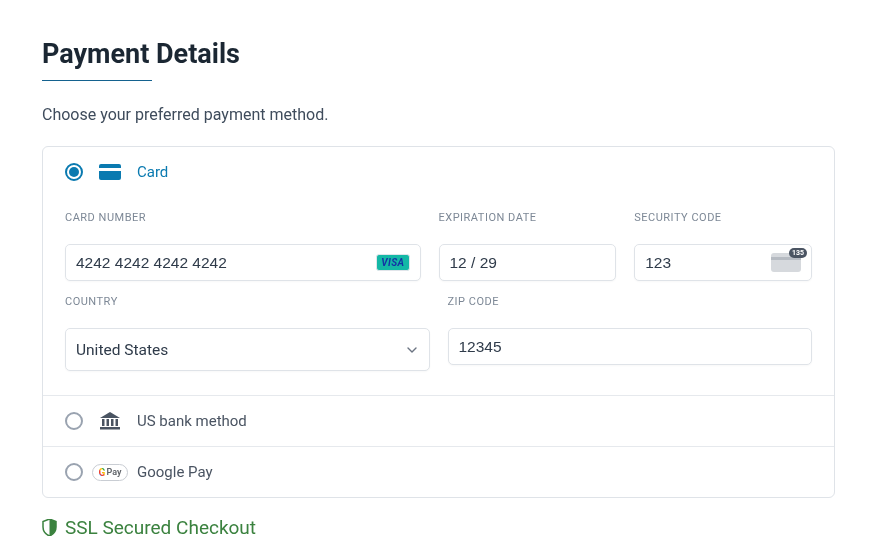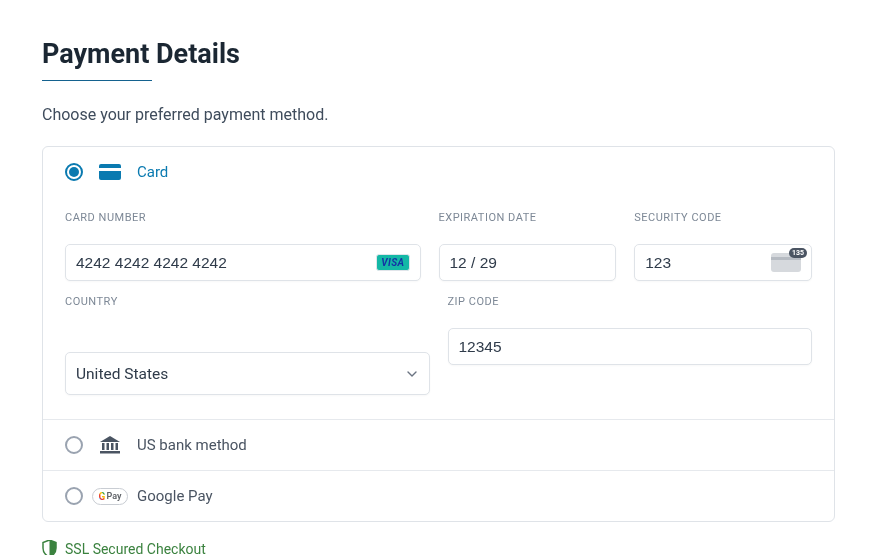--- a/index.html
+++ b/index.html
@@ -129,21 +129,20 @@
       position: relative;
       border: 1px solid #dfe3e8;
       border-radius: 5px;
       box-shadow: 0 1px 2px rgba(0,0,0,0.03);
       background: #fff;
       height: 43px;
       display: flex;
       align-items: center;
       padding: 0 10px;
       justify-content: space-between;
-      margin-top: 24px;
     }
     .select-wrap span.val {
       font-size: 15.5px;
       color: #2f3b4a;
     }
     .visa-badge {
       background: #14b8a6;
       border: 1px solid #e1e5ea;
       border-radius: 3px;
       padding: 2px 4px;
@@ -184,21 +183,21 @@
       font-weight: 700;
       border-radius: 8px;
       padding: 1px 3px;
     }
     .ssl-row {
       display: flex;
       align-items: center;
       gap: 8px;
       margin-top: 18px;
       color: #3b823f;
-      font-size: 14px;
+      font-size: 19px;
     }
     .gpay-badge {
       border: 1px solid #c9cdd3;
       border-radius: 11px;
       padding: 2px 6px;
       display: flex;
       align-items: center;
       gap: 1px;
       font-size: 9px;
       font-weight: 600;

